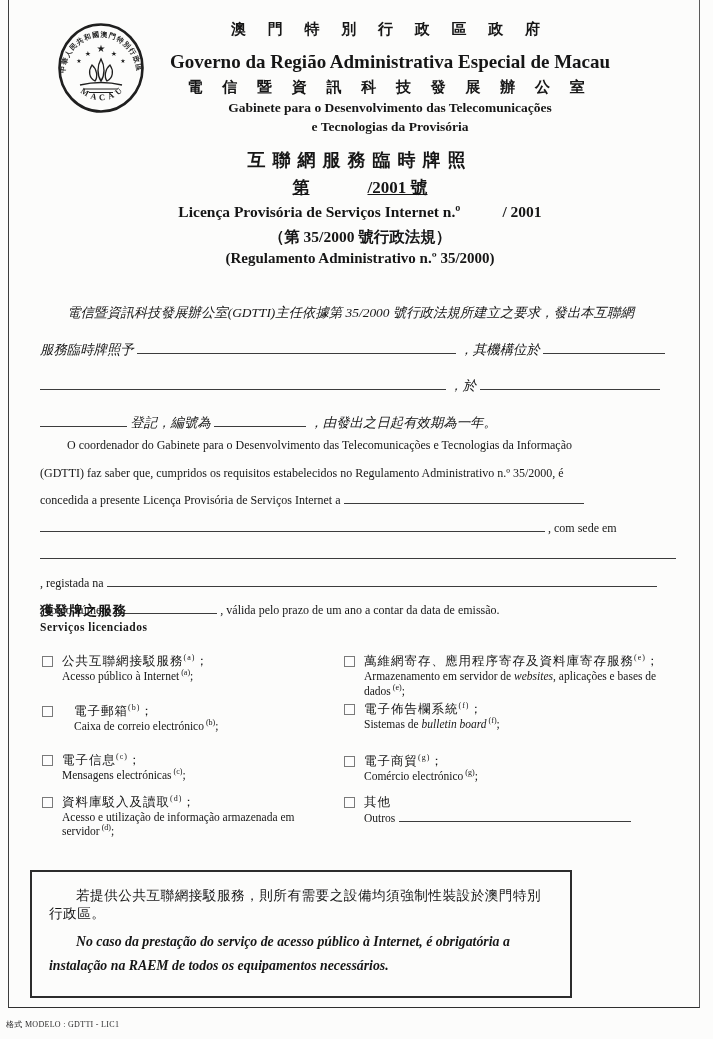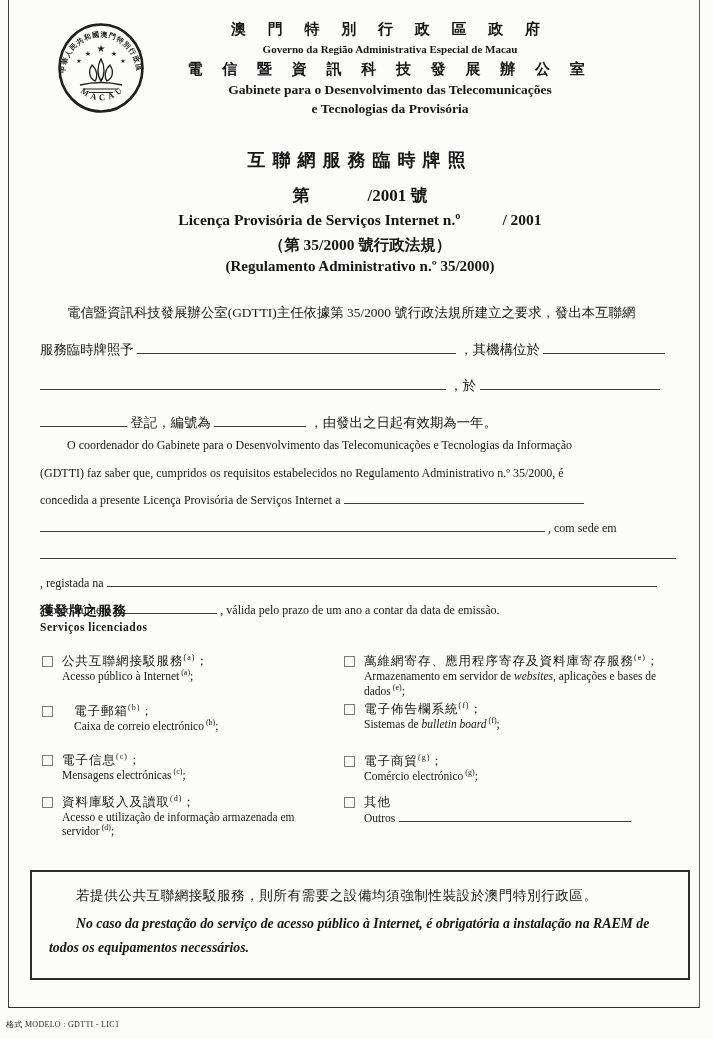--- a/index.html
+++ b/index.html
@@ -12,36 +12,36 @@
   
   #scan-frame {
     position:absolute; left:8px; top:0; width:692px; height:1008px;
     border-left:1.5px solid #3d3d3d; border-right:1.5px solid #5a5a5a;
     border-bottom:1.5px solid #2f2f2f; pointer-events:none;
   }
   
   #seal { position:absolute; left:56px; top:21px; width:90px; height:94px; }
   #header-text { position:absolute; left:150px; top:20px; width:480px; text-align:center; }
   .h-zh1 { font-size:15px; font-weight:bold; letter-spacing:9px; }
-  .h-pt1 { font-size:11px; font-weight:bold; margin-top:4px; }
+  .h-pt1 { font-size:19px; font-weight:bold; margin-top:12px; }
   .h-zh2 { font-size:15px; font-weight:bold; letter-spacing:8px; margin-top:5px; }
   .h-pt2 { font-size:13.5px; font-weight:bold; margin-top:2px; line-height:17px; }
   
   #title-block { position:absolute; left:60px; top:148px; width:600px; text-align:center; }
   .t-zh-main { font-size:18px; font-weight:bold; letter-spacing:7px; }
-  .t-no { font-size:17px; font-weight:bold; margin-top:12px; }
+  .t-no { font-size:17px; font-weight:bold; margin-top:4px;text-decoration:underline; }
   .t-no .gap { display:inline-block; width:58px; }
   .t-pt { font-size:15.5px; font-weight:bold; margin-top:4px; }
   .t-pt .gap { display:inline-block; width:42px; }
   .t-reg-zh { font-size:15.5px; font-weight:bold; margin-top:6px; }
   .t-reg-pt { font-size:15px; font-weight:bold; margin-top:2px; }
   
   .blank { display:inline-block; border-bottom:1px solid #3c3c3c; height:14px; vertical-align:baseline; }
   #body-zh { position:absolute; left:40px; top:295px; width:638px; font-size:13.4px; }
-  .zline { height:36.5px; line-height:36.5px; white-space:nowrap; }
+  .zline { height:36.5px; line-height:36.5px; white-space:nowrap;font-style:italic; }
   .indent { padding-left:27px; }
   #body-pt { position:absolute; left:40px; top:432px; width:638px; font-size:12px; }
   .pline { height:27.5px; line-height:27.5px; white-space:nowrap; }
   
   #svc-heading { position:absolute; left:40px; top:602px; }
   .svc-h-zh { font-size:13.5px; font-weight:bold; letter-spacing:1px; }
   .svc-h-pt { font-size:11.5px; font-weight:bold; letter-spacing:0.5px; margin-top:1px; }
   #svc-cols { position:absolute; left:42px; top:653px; width:636px; display:flex; }
   #svc-col-left { width:288px; margin-right:14px; }
   #svc-col-right { width:334px; }
@@ -55,21 +55,21 @@
   .svc-pt { display:block; font-size:11.5px; line-height:14.5px; }
   sup { font-size:8px; vertical-align:super; line-height:0; }
   .svc-pt sup { margin-left:2px; }
   .mb-a { margin-bottom:19px; } .mb-b { margin-bottom:19px;gap:12px; }
   .mb-c { margin-bottom:11px; }
   .mb-e { margin-bottom:3px; }  .mb-f { margin-bottom:21px; }
   .mb-g { margin-bottom:11px; }
   .outros-blank { width:232px; margin-left:4px; height:12px; }
   
   #notice-box {
-    position:absolute; left:30px; top:870px; width:660px;
+    position:absolute; left:30px; top:870px; width:542px;
     border:2px solid #2c2c2c; padding:15px 21px 18px 17px; background:#fcfcfb;
   }
   .notice-zh { font-size:13.6px; text-indent:27px; letter-spacing:0.5px; }
   .notice-pt { font-size:13.8px; font-weight:bold; text-indent:27px; line-height:24px; margin-top:7px;font-style:italic; }
   
   #footer { position:absolute; left:6px; top:1019px; font-size:8px; color:#2b2b2b; letter-spacing:0.3px; }
 </style>
 </head>
 <body>
 

